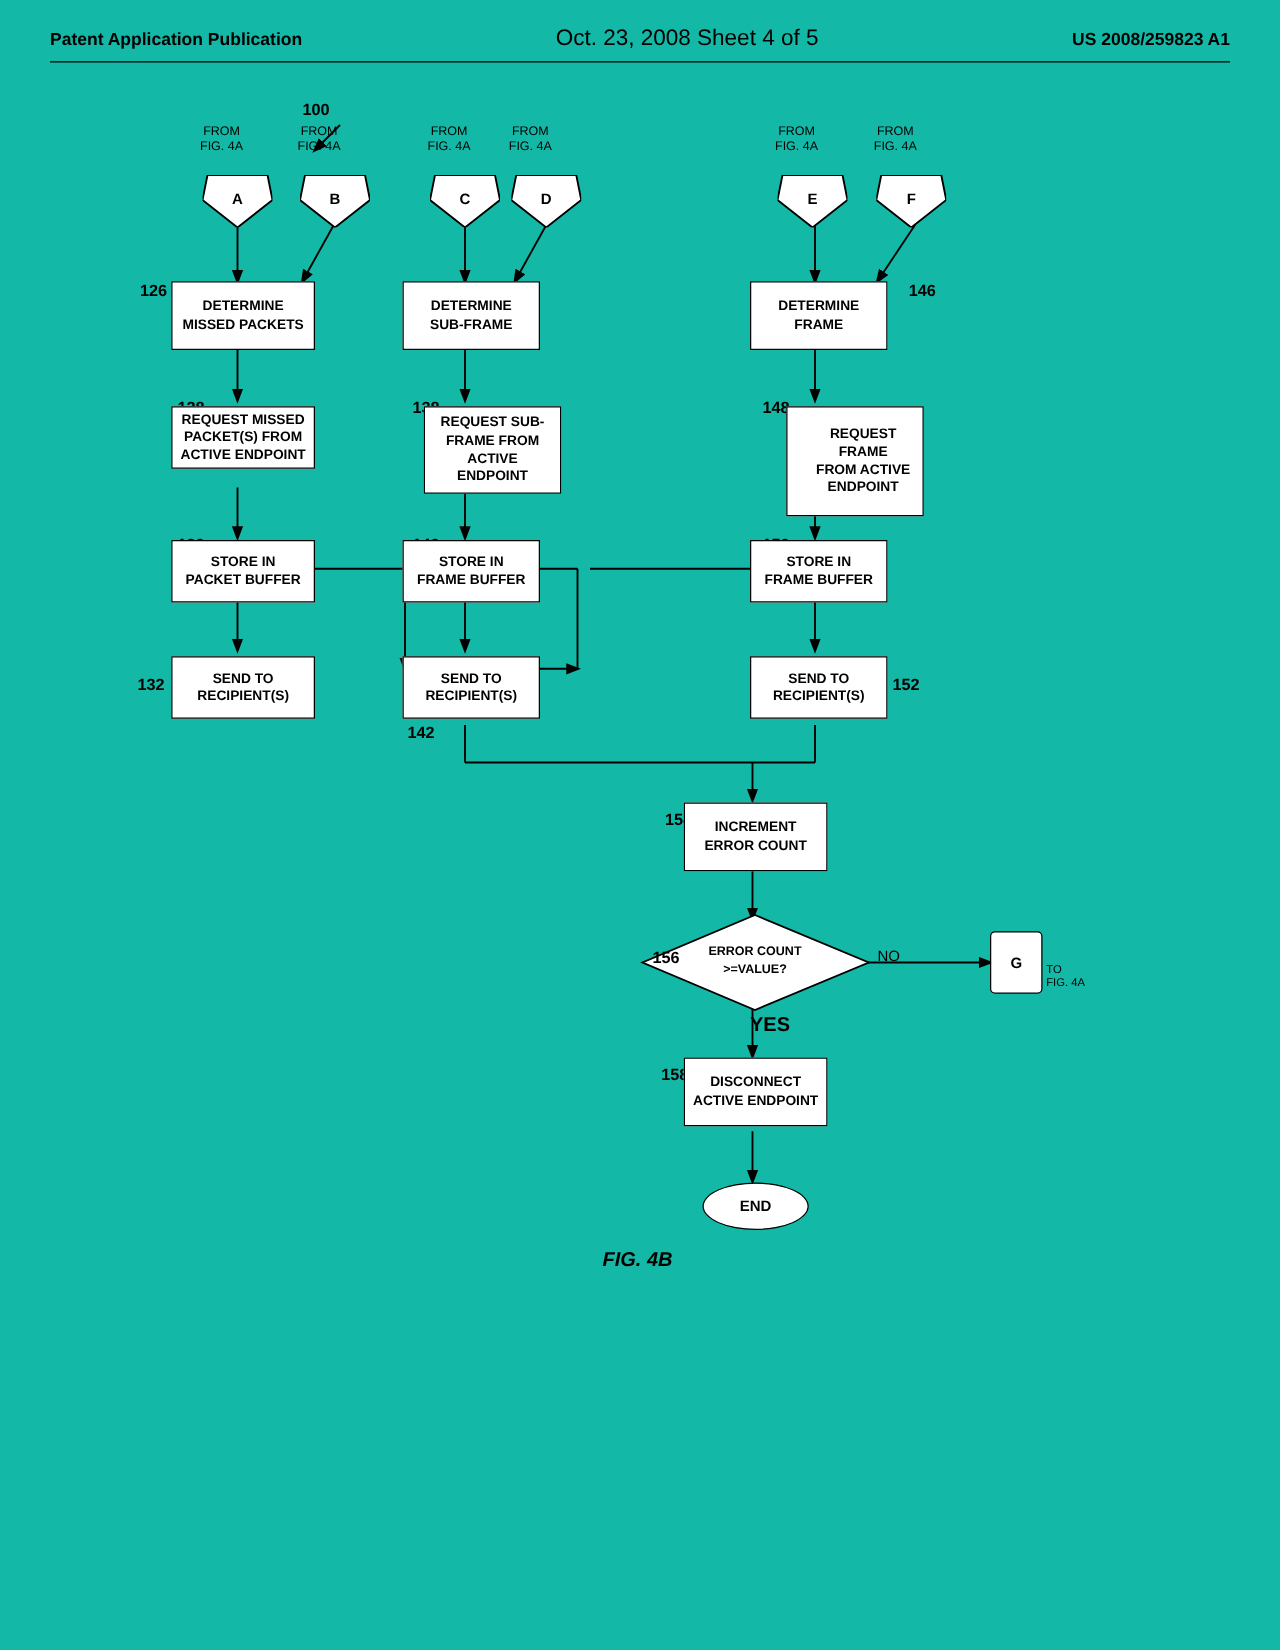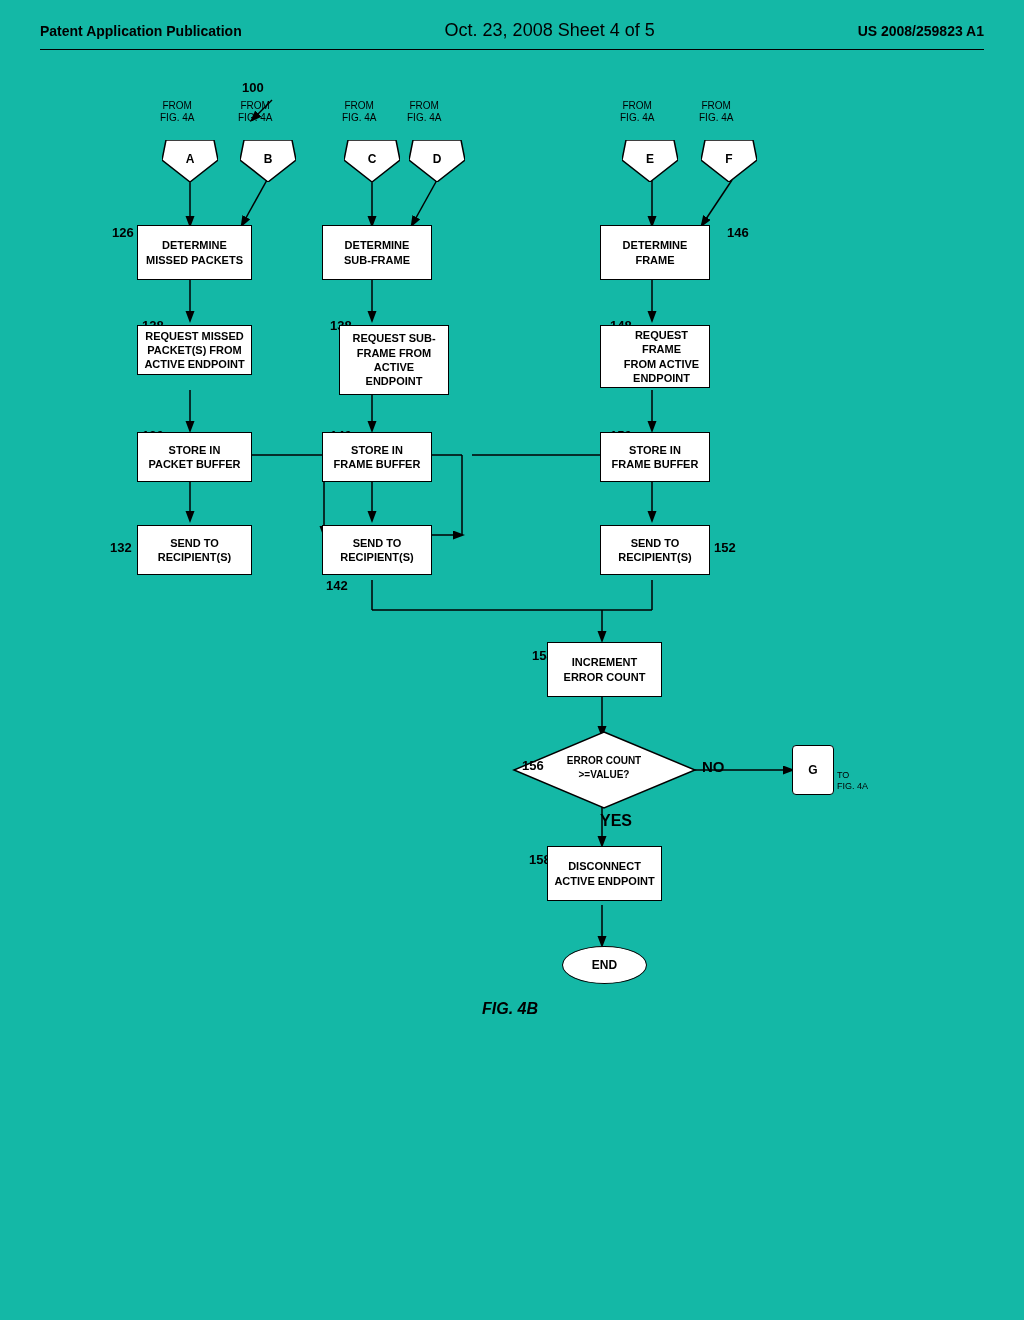--- a/index.html
+++ b/index.html
@@ -262,21 +262,21 @@
 
     <div class="flow-box" style="left:280px; top:455px; width:110px; height:50px;">SEND TO<br>RECIPIENT(S)</div>
     <div class="ref-num" style="left:284px; top:508px;">142</div>
 
     <div class="ref-num" style="left:685px; top:155px;">146</div>
 
     <div class="flow-box" style="left:558px; top:155px; width:110px; height:55px;">DETERMINE<br>FRAME</div>
 
     <div class="ref-num" style="left:568px; top:248px;">148</div>
 
-    <div class="flow-box" style="left:558px; top:255px; width:110px; height:63px;padding-left:17px;">REQUEST FRAME<br>FROM ACTIVE<br>ENDPOINT</div>
+    <div class="flow-box" style="left:587px; top:255px; width:110px; height:88px;padding-left:17px;">REQUEST FRAME<br>FROM ACTIVE<br>ENDPOINT</div>
 
     <div class="ref-num" style="left:568px; top:358px;">150</div>
 
     <div class="flow-box" style="left:558px; top:362px; width:110px; height:50px;">STORE IN<br>FRAME BUFFER</div>
 
     <div class="flow-box" style="left:558px; top:455px; width:110px; height:50px;">SEND TO<br>RECIPIENT(S)</div>
     <div class="ref-num" style="left:672px; top:470px;">152</div>
 
     <div class="ref-num" style="left:490px; top:578px;">154</div>
 
@@ -286,21 +286,21 @@
       <svg width="185" height="80" xmlns="http://www.w3.org/2000/svg">
         <polygon points="92,2 183,40 92,78 2,40" fill="white" stroke="black" stroke-width="1.5"></polygon>
         <text x="92" y="34" text-anchor="middle" font-size="10" font-weight="bold">ERROR COUNT</text>
         <text x="92" y="48" text-anchor="middle" font-size="10" font-weight="bold">&gt;=VALUE?</text>
       </svg>
     </div>
     <div class="ref-num" style="left:480px; top:688px;text-align:right;">156</div>
 
     <div style="position:absolute; left:558px; top:742px; font-size:16px; font-weight:bold;">YES</div>
 
-    <div style="position:absolute; left:660px; top:688px; font-size:15px; font-weight:bold;">NO</div>
+    <div style="position:absolute; left:660px; top:688px; font-size:12px; font-weight:normal;">NO</div>
 
     <div class="ref-num" style="left:487px; top:782px;">158</div>
 
     <div class="flow-box" style="left:505px; top:776px; width:115px; height:55px;">DISCONNECT<br>ACTIVE ENDPOINT</div>
 
     <div class="small-box" style="left:750px; top:675px; width:42px; height:50px; border-radius: 4px; font-size:12px;">G</div>
     <div style="position:absolute; left:795px; top:700px; font-size:9px; line-height:1.2; font-weight:normal;">TO<br>FIG. 4A</div>
 
     <div class="oval" style="left:520px; top:876px; width:85px; height:38px;">END</div>
 

